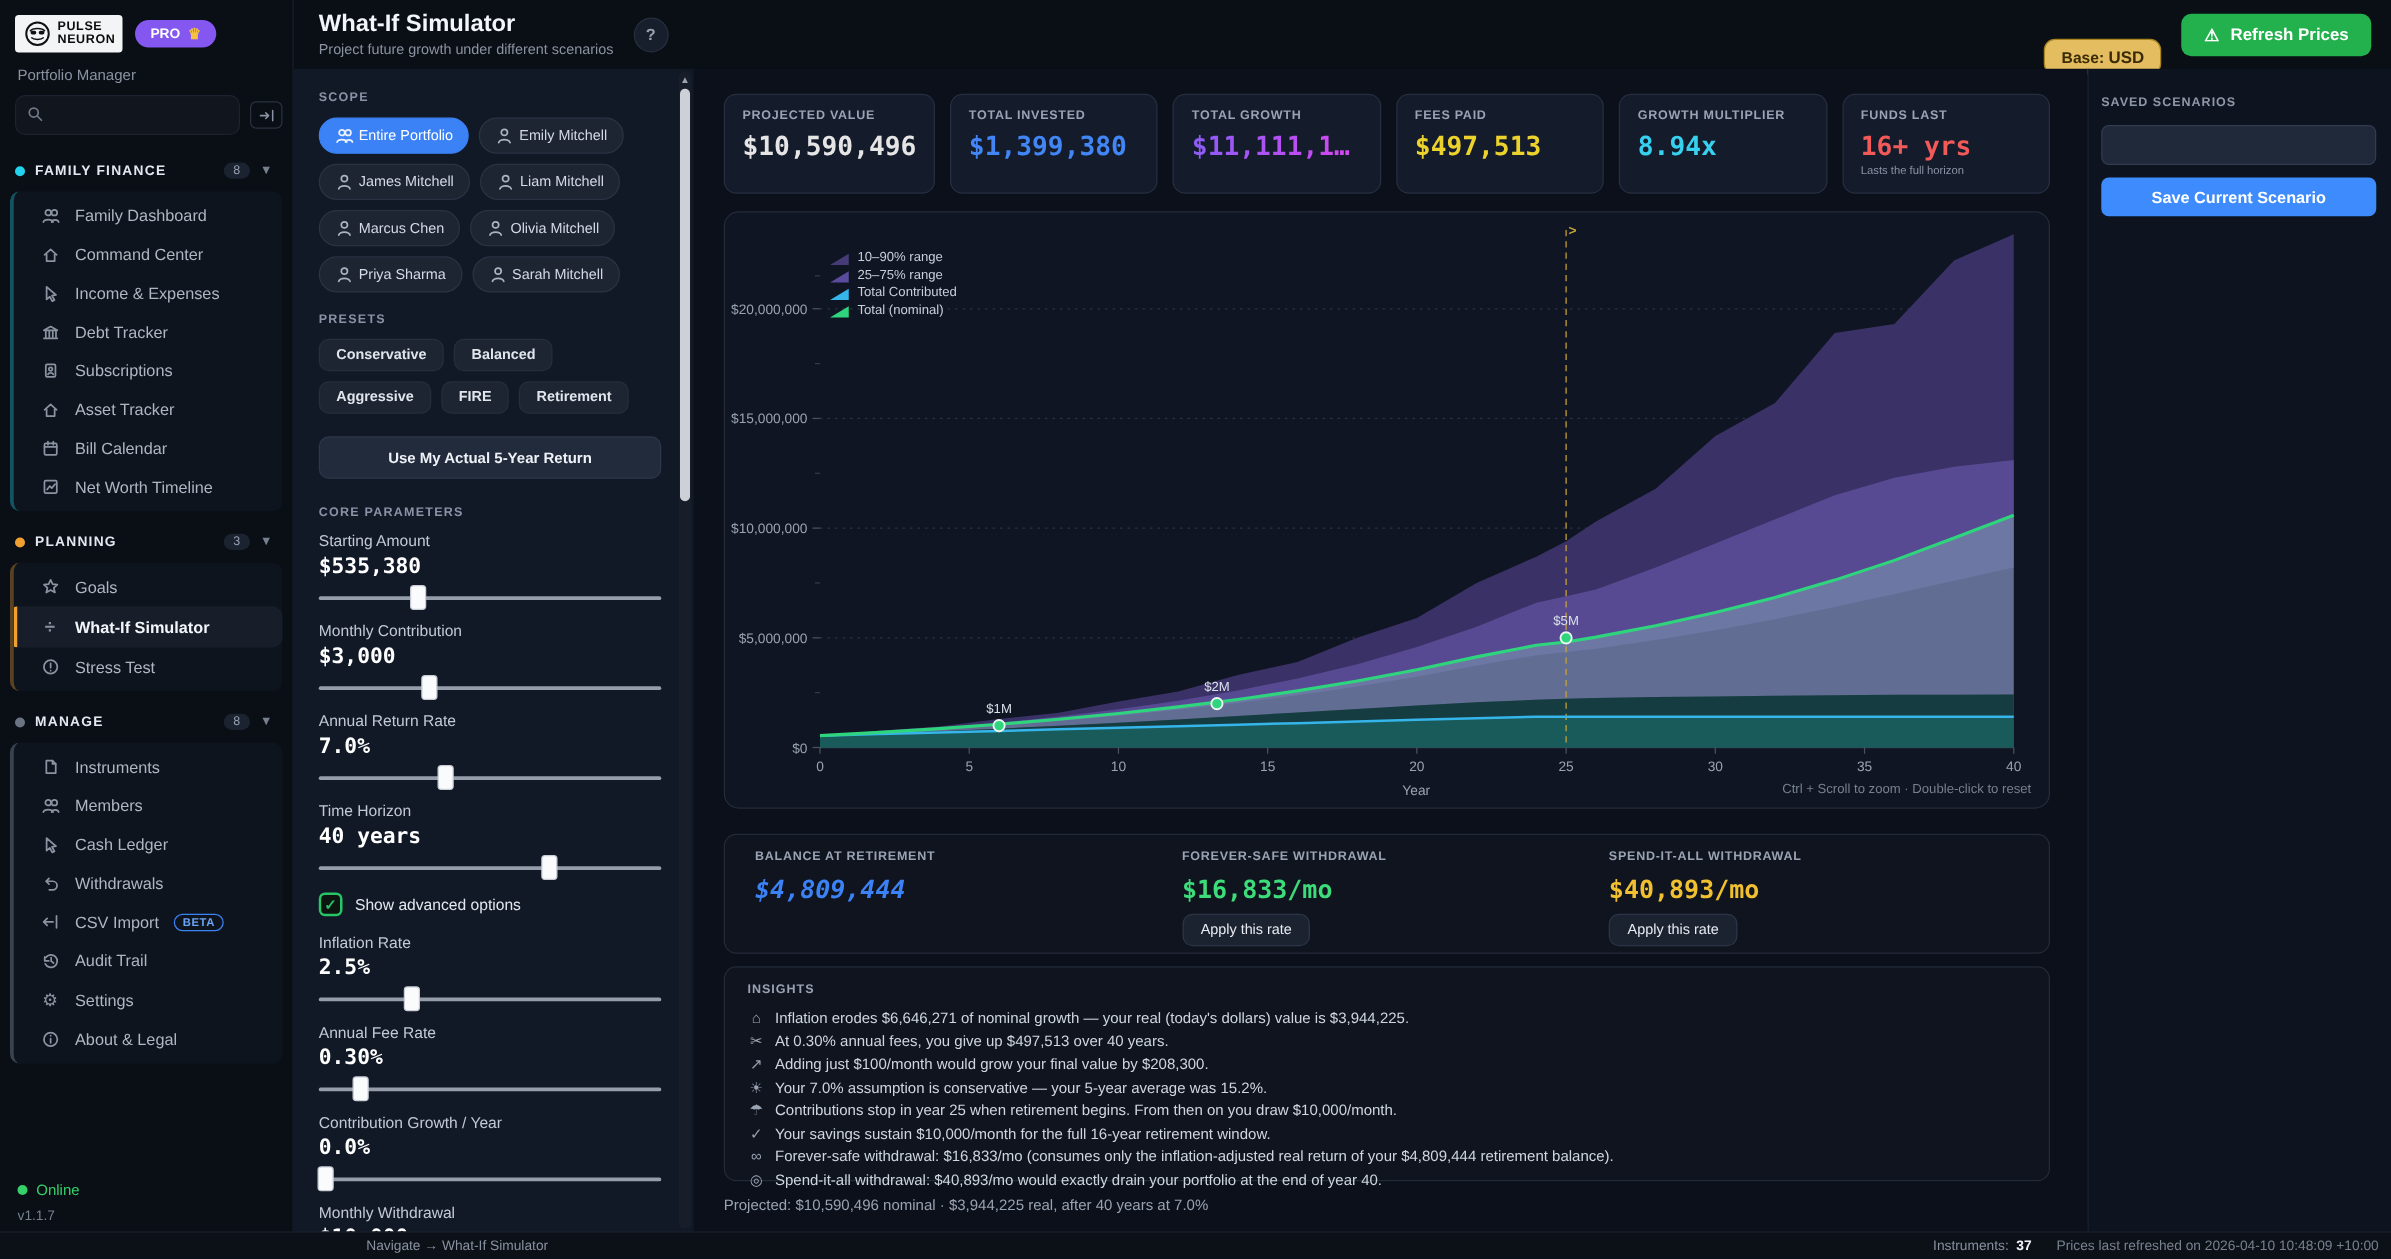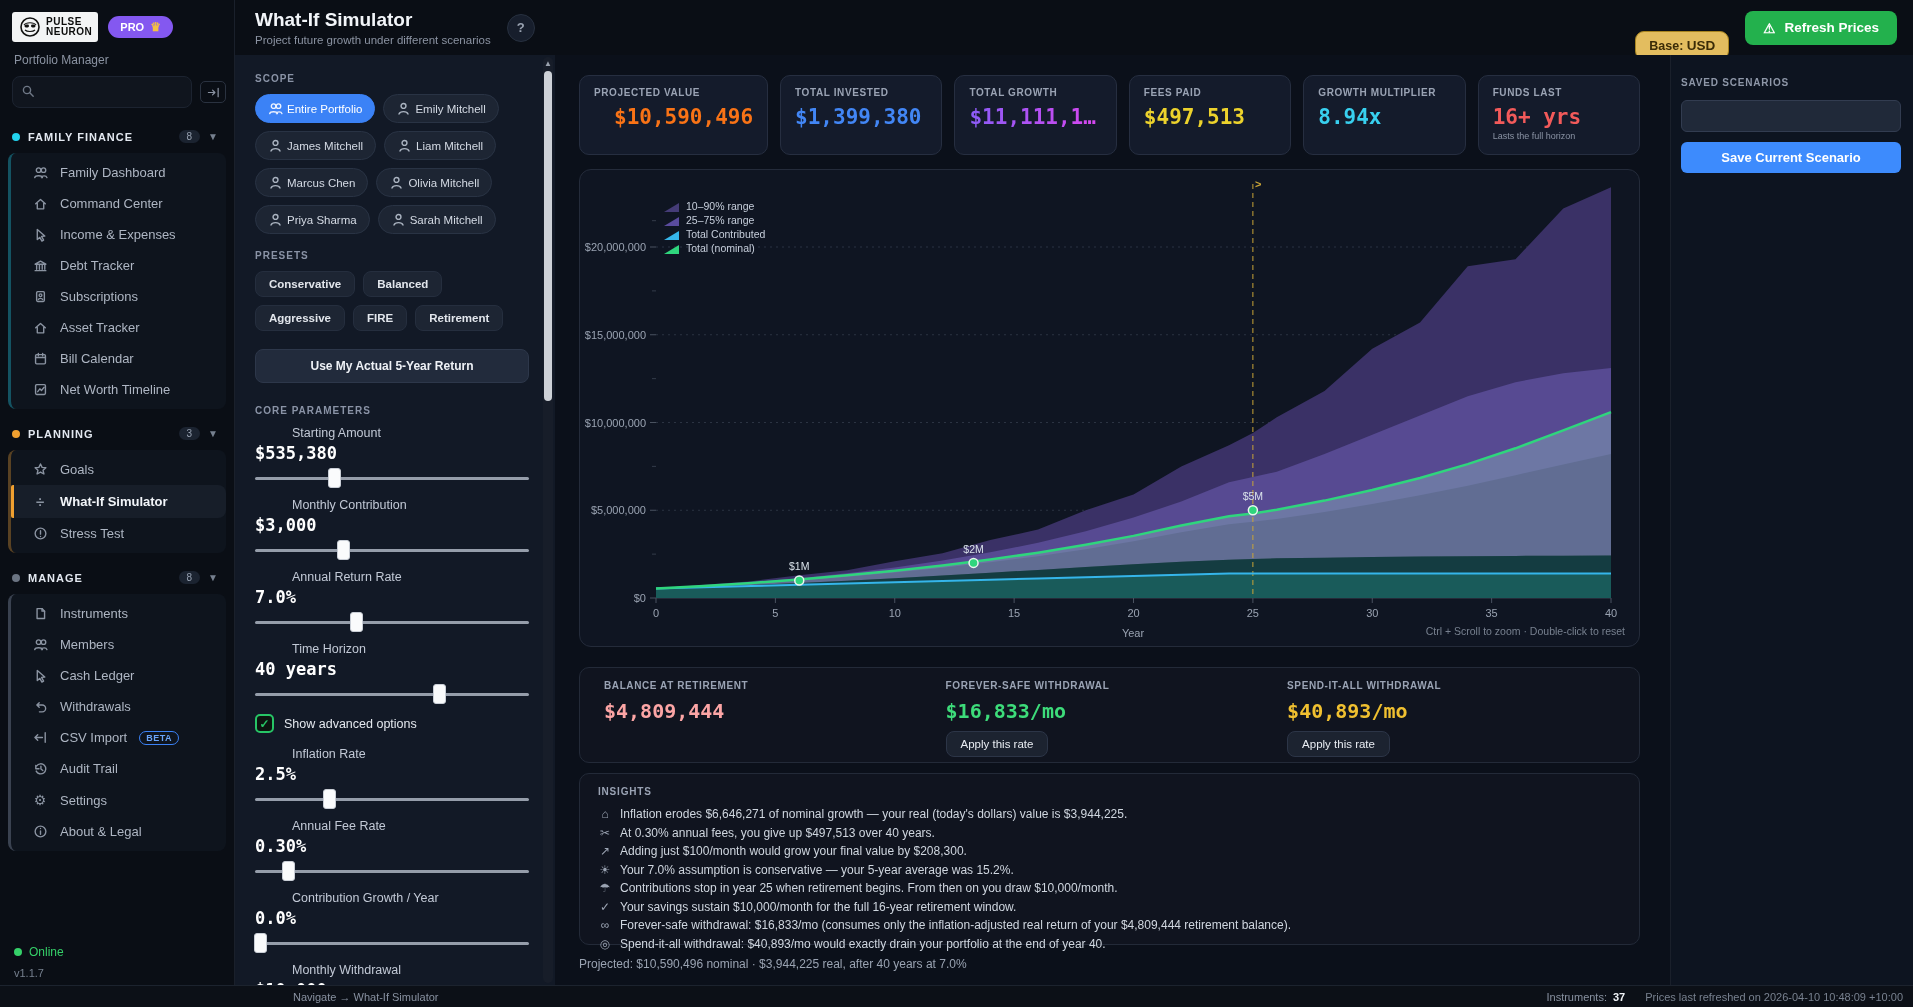--- a/index.html
+++ b/index.html
@@ -72,21 +72,21 @@
   .scope-pill { display:flex; align-items:center; gap:4px; background:#1d2533; border:1px solid #293344;
     color:#d4dae4; border-radius:999px; padding:6px 12px; font-size:11.5px; cursor:pointer; }
   .scope-pill .ic { color:#aab3c0; }
   .scope-pill.active { background:#3b82f6; border-color:#3b82f6; color:#fff; }
   .scope-pill.active .ic { color:#eaf1ff; }
   .chip { background:#1d2533; border:1px solid #252e3e; color:#e2e6ec; border-radius:8px; padding:6px 13px;
     font-size:11.5px; font-weight:600; cursor:pointer; }
   .wide-btn { width:100%; background:#222b3c; border:1px solid #2d374a; color:#eef1f6; font-weight:700;
     font-size:12px; border-radius:8px; padding:9px 0; margin:2px 0 18px; cursor:pointer; }
   .param { margin-bottom:13px; }
-  .param .p-label { font-size:12.5px; color:#c2c9d6; margin-bottom:3px;margin-left:37px; }
+  .param .p-label { font-size:12.5px; color:#c2c9d6; margin-bottom:3px; }
   .param .p-value { font-family:"DejaVu Sans Mono", monospace; font-size:17px; font-weight:700; color:#fff;
     margin-bottom:8px; }
   .slider { position:relative; height:14px; cursor:pointer; }
   .slider .track { position:absolute; top:6px; left:0; right:0; height:3px; background:#959daa; border-radius:2px; }
   .slider .thumb { position:absolute; top:-3px; width:13px; height:20px; background:#fafbfc;
     border:1px solid #c9ced6; border-radius:3px; }
   .check-row { display:flex; align-items:center; gap:10px; margin:6px 0 14px; cursor:pointer; }
   .checkbox { width:19px; height:19px; border:2px solid #27c566; border-radius:5px; color:#27c566;
     font-size:12px; font-weight:800; display:flex; align-items:center; justify-content:center; background:#0d1510; }
   .check-row .c-label { font-size:12.5px; color:#e4e8ee; }
@@ -560,21 +560,21 @@
         <div class="p-scrollbar">
           <div class="arrow">▲</div>
           <div class="thumb"></div>
         </div>
       </section>
 
       <section class="main">
         <div class="stats-row">
             <div class="stat-card">
               <div class="s-label">PROJECTED VALUE</div>
-              <div class="s-value" style="color: #f97316; margin-left: 20px;">$10,590,496</div>
+              <div class="s-value" style="color: #e5e5e5;">$10,590,496</div>
             </div>
             <div class="stat-card">
               <div class="s-label">TOTAL INVESTED</div>
               <div class="s-value" style="color: rgb(66, 134, 245);">$1,399,380</div>
             </div>
             <div class="stat-card">
               <div class="s-label">TOTAL GROWTH</div>
               <div class="s-value" style="background: linear-gradient(90deg, rgb(139, 92, 246), rgb(217, 70, 239)) text; color: transparent;">$11,111,1…</div>
             </div>
             <div class="stat-card">
@@ -666,21 +666,21 @@
               <line x1="1031" y1="428" x2="1031" y2="433" stroke="#4a5260" stroke-width="1"></line>
               <text x="1031" y="447" text-anchor="middle" fill="#9aa3b2" font-size="11" font-family="Liberation Sans, sans-serif">40</text>
             </svg>
           <div class="chart-xlabel">Year</div>
           <div class="chart-hint">Ctrl + Scroll to zoom · Double-click to reset</div>
         </div>
 
         <div class="summary-card">
             <div class="sum-col">
               <div class="s-label">BALANCE AT RETIREMENT</div>
-              <div class="s-value" style="color: #fca5a5;">$4,809,444</div>
+              <div class="s-value" style="color: #3b82f6; font-style: italic;">$4,809,444</div>
             </div>
             <div class="sum-col"><div class="s-label">FOREVER-SAFE WITHDRAWAL</div><div class="s-value" style="color: rgb(61, 220, 122);">$16,833/mo</div><button class="apply-btn">Apply this rate</button></div>
             <div class="sum-col"><div class="s-label">SPEND-IT-ALL WITHDRAWAL</div><div class="s-value" style="color: rgb(240, 192, 48);">$40,893/mo</div><button class="apply-btn">Apply this rate</button></div>
           </div>
 
         <div class="insights-card">
           <div class="i-title">INSIGHTS</div>
           <div>
               <div class="insight-line">
                 <span class="i-ic">⌂</span>

